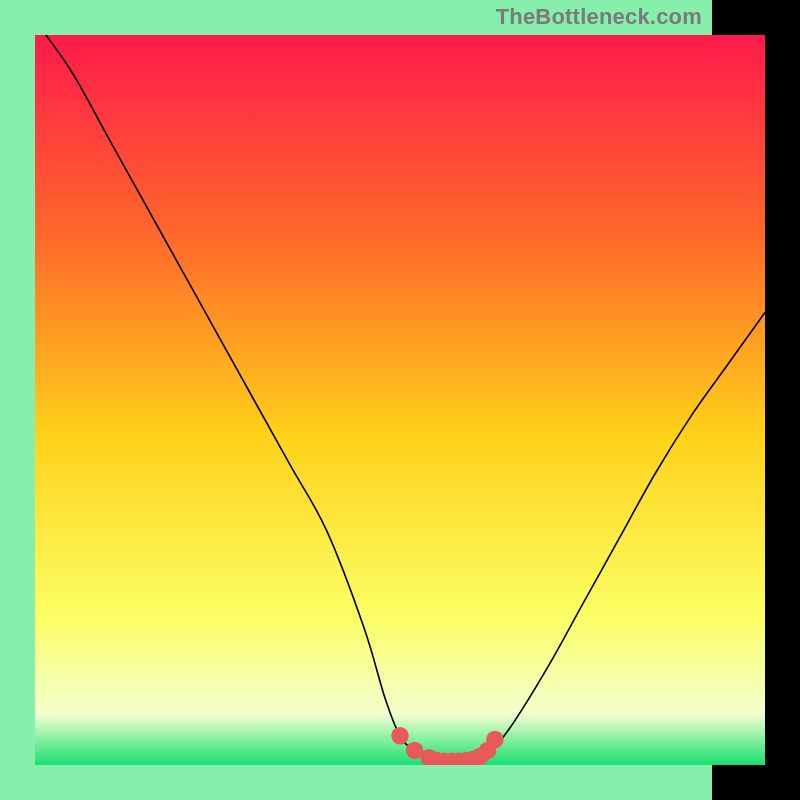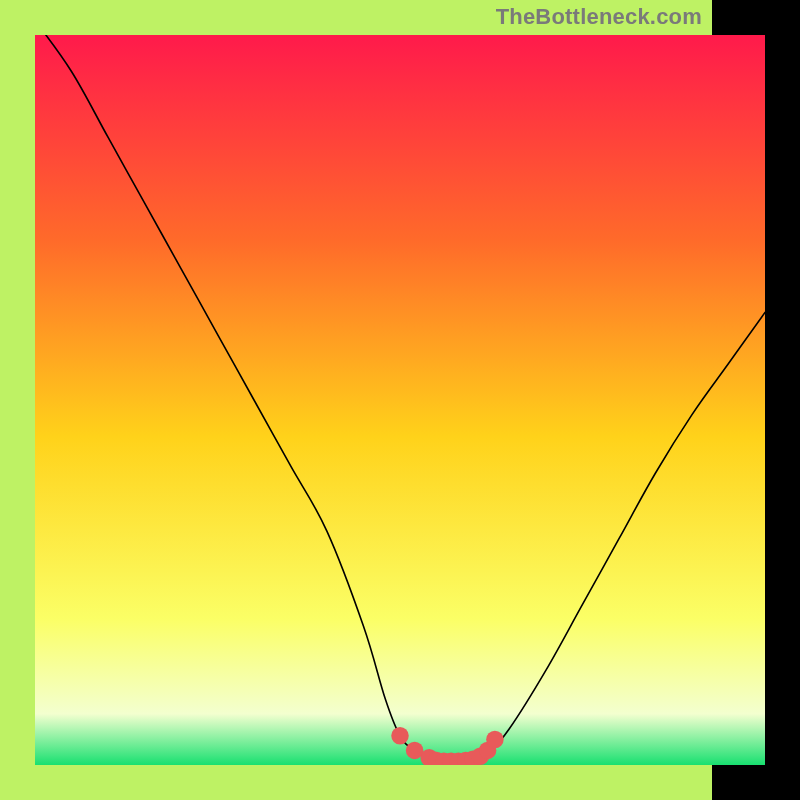--- a/index.html
+++ b/index.html
@@ -9,21 +9,21 @@
     height: 800px;
     background: #000;
     overflow: hidden;
   }
   .frame {
     position: absolute;
     left: 0;
     top: 0;
     width: 712px;
     height: 800px;
-    background: #bef264;
+    background: #86efac;
   }
   .watermark {
     position: absolute;
     top: 4px;
     right: 10px;
     font-family: Arial, Helvetica, sans-serif;
     font-size: 22px;
     font-weight: 600;
     color: #7a7a7a;
     letter-spacing: 0.2px;

